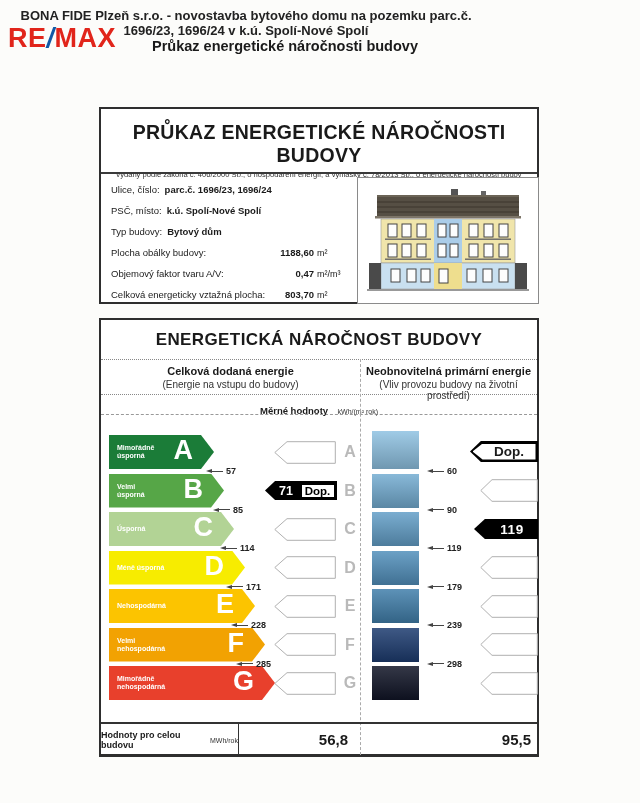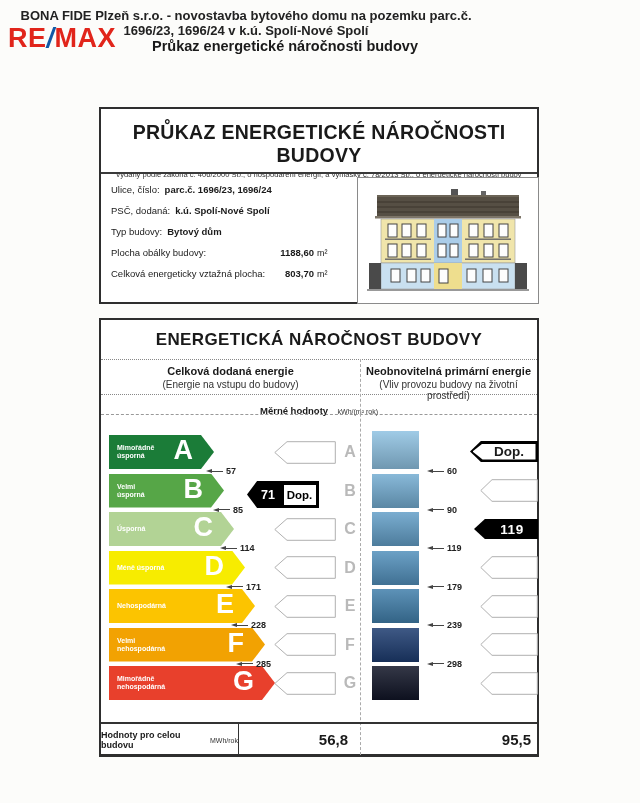--- a/index.html
+++ b/index.html
@@ -60,21 +60,21 @@
   .thr .head { width:0; height:0; border-top:2.5px solid transparent; border-bottom:2.5px solid transparent;
                border-right:6px solid #444; }
   .thr .tline { width:11px; height:1px; background:#444; margin-right:3px; }
 
   
   .oarr { position:absolute; }
   .glet { position:absolute; left:239px; width:20px; text-align:center; font-size:16px;
           font-weight:bold; color:#b9b9b9; }
 
   
-  .ind71 { position:absolute; left:146px; top:161px; width:72px; height:27px; }
+  .ind71 { position:absolute; left:164px; top:161px; width:72px; height:19px; }
   .ind71 .blk { position:absolute; inset:0; background:#000;
                 clip-path:polygon(0 50%, 14% 0, 100% 0, 100% 100%, 14% 100%); }
   .ind71 .v { position:absolute; left:14px; top:0; bottom:0; display:flex; align-items:center;
               color:#fff; font-size:12.5px; font-weight:bold; }
   .ind71 .dop { position:absolute; right:1.5px; top:1.5px; bottom:1.5px; width:36px; background:#fff;
                 border:2px solid #000; display:flex; align-items:center; justify-content:center;
                 font-size:11.5px; font-weight:bold; color:#000; }
 
   
   .bseg { position:absolute; left:271px; width:47px; }
@@ -122,31 +122,36 @@
     <div class="c-title">PRŮKAZ ENERGETICKÉ NÁROČNOSTI BUDOVY</div>
     <div class="c-sub">vydaný podle zákona č. 406/2000 Sb., o hospodaření energií, a vyhlášky č. 78/2013 Sb., o energetické náročnosti budov</div>
     <div class="c-rule"></div>
 
     <div class="details">
       <div class="drow">
         <span class="lbl">Ulice, číslo:</span>
         <span class="val">parc.č. 1696/23, 1696/24</span>
       </div>
       <div class="drow">
-        <span class="lbl">PSČ, dodaná:</span>
+        <span class="lbl">PSČ, místo:</span>
         <span class="val">k.ú. Spolí-Nové Spolí</span>
       </div>
       <div class="drow">
         <span class="lbl">Typ budovy:</span>
         <span class="val">Bytový dům</span>
       </div>
       <div class="drow">
         <span class="lbl">Plocha obálky budovy:</span>
         <span class="num">1188,60</span>
         <span class="unit">m²</span>
+      </div>
+      <div class="drow">
+        <span class="lbl">Objemový faktor tvaru A/V:</span>
+        <span class="num">0,47</span>
+        <span class="unit">m²/m³</span>
       </div>
       <div class="drow">
         <span class="lbl">Celková energeticky vztažná plocha:</span>
         <span class="num">803,70</span>
         <span class="unit">m²</span>
       </div>
     </div>
 
     <div class="imgbox">
       <svg width="170" height="112" viewBox="0 0 170 112">

